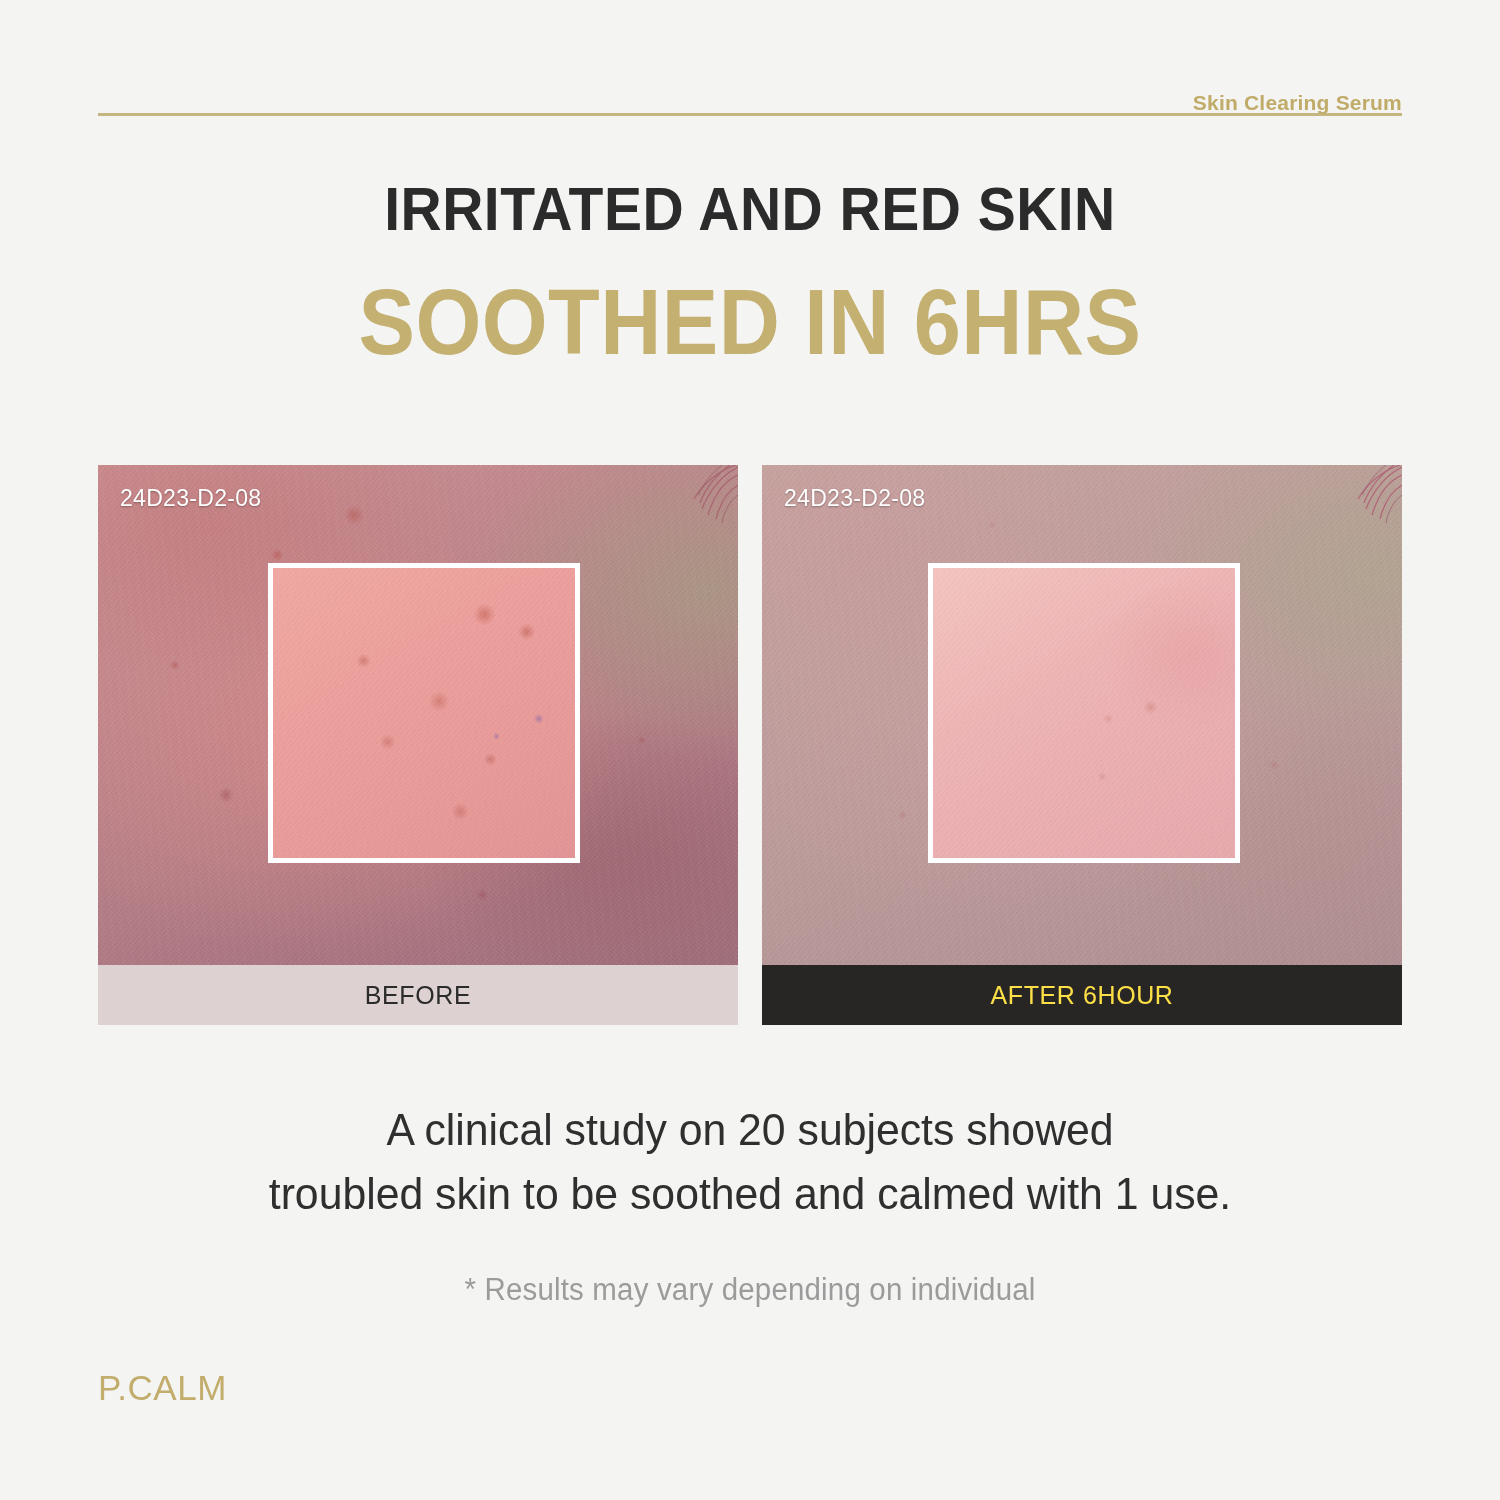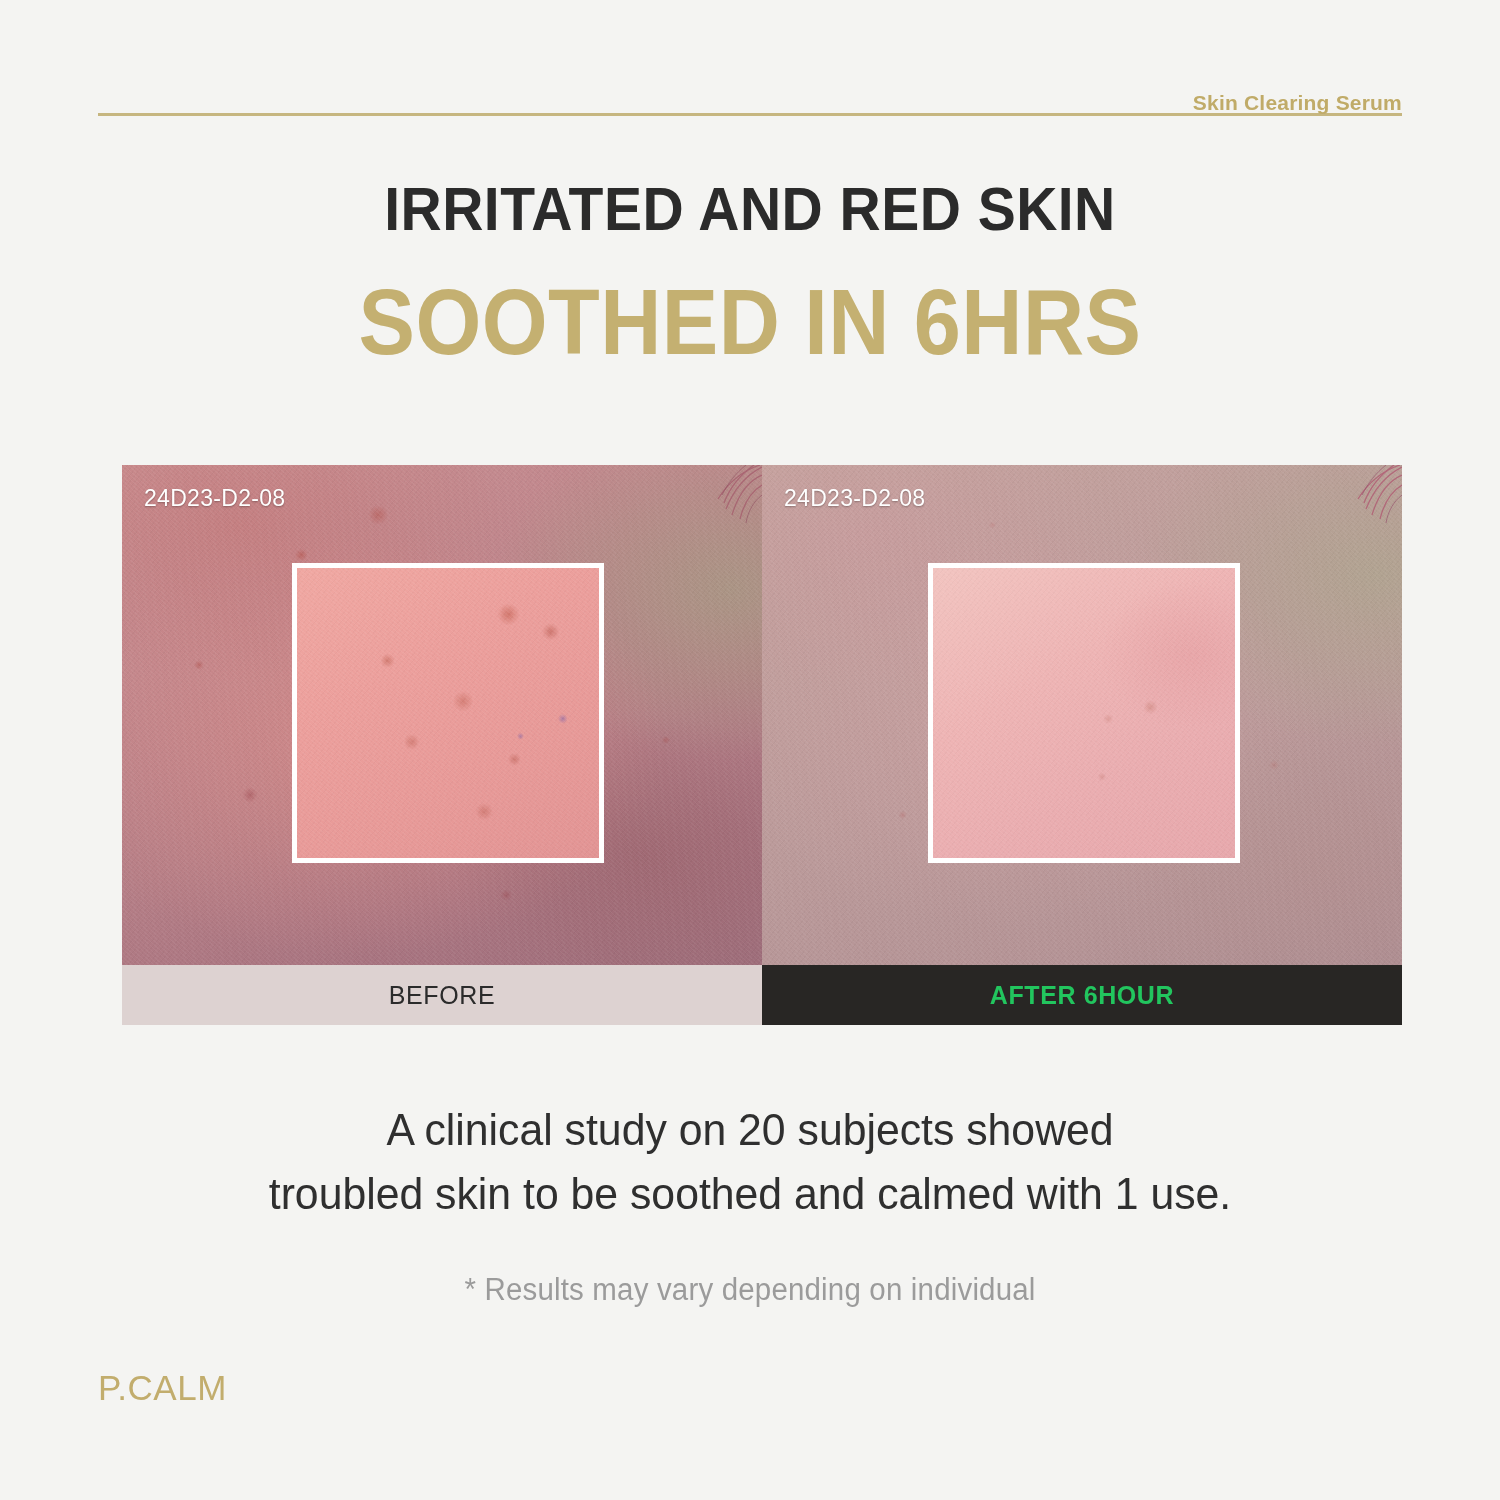--- a/index.html
+++ b/index.html
@@ -68,21 +68,21 @@
   }
 
   
   .panels {
     position: absolute;
     left: 98px;
     top: 465px;
     width: 1304px;
     height: 560px;
     display: flex;
-    justify-content: flex-end;
+    justify-content: space-between;
   }
   .panel {
     width: 640px;
     height: 560px;
     position: relative;
     overflow: hidden;
   }
 
   
   .photo {
@@ -206,22 +206,22 @@
     justify-content: center;
     font-size: 25px;
     letter-spacing: .6px;
   }
   .caption-before {
     background: #ddd2d1;
     color: #2b2b2b;
   }
   .caption-after {
     background: #282624;
-    color: #22c55e;
-    font-weight: bold;
+    color: #fde047;
+    font-weight: normal;
   }
 
   
   .body-copy {
     position: absolute;
     left: 0;
     top: 1098px;
     width: 1500px;
     text-align: center;
     font-size: 45px;

